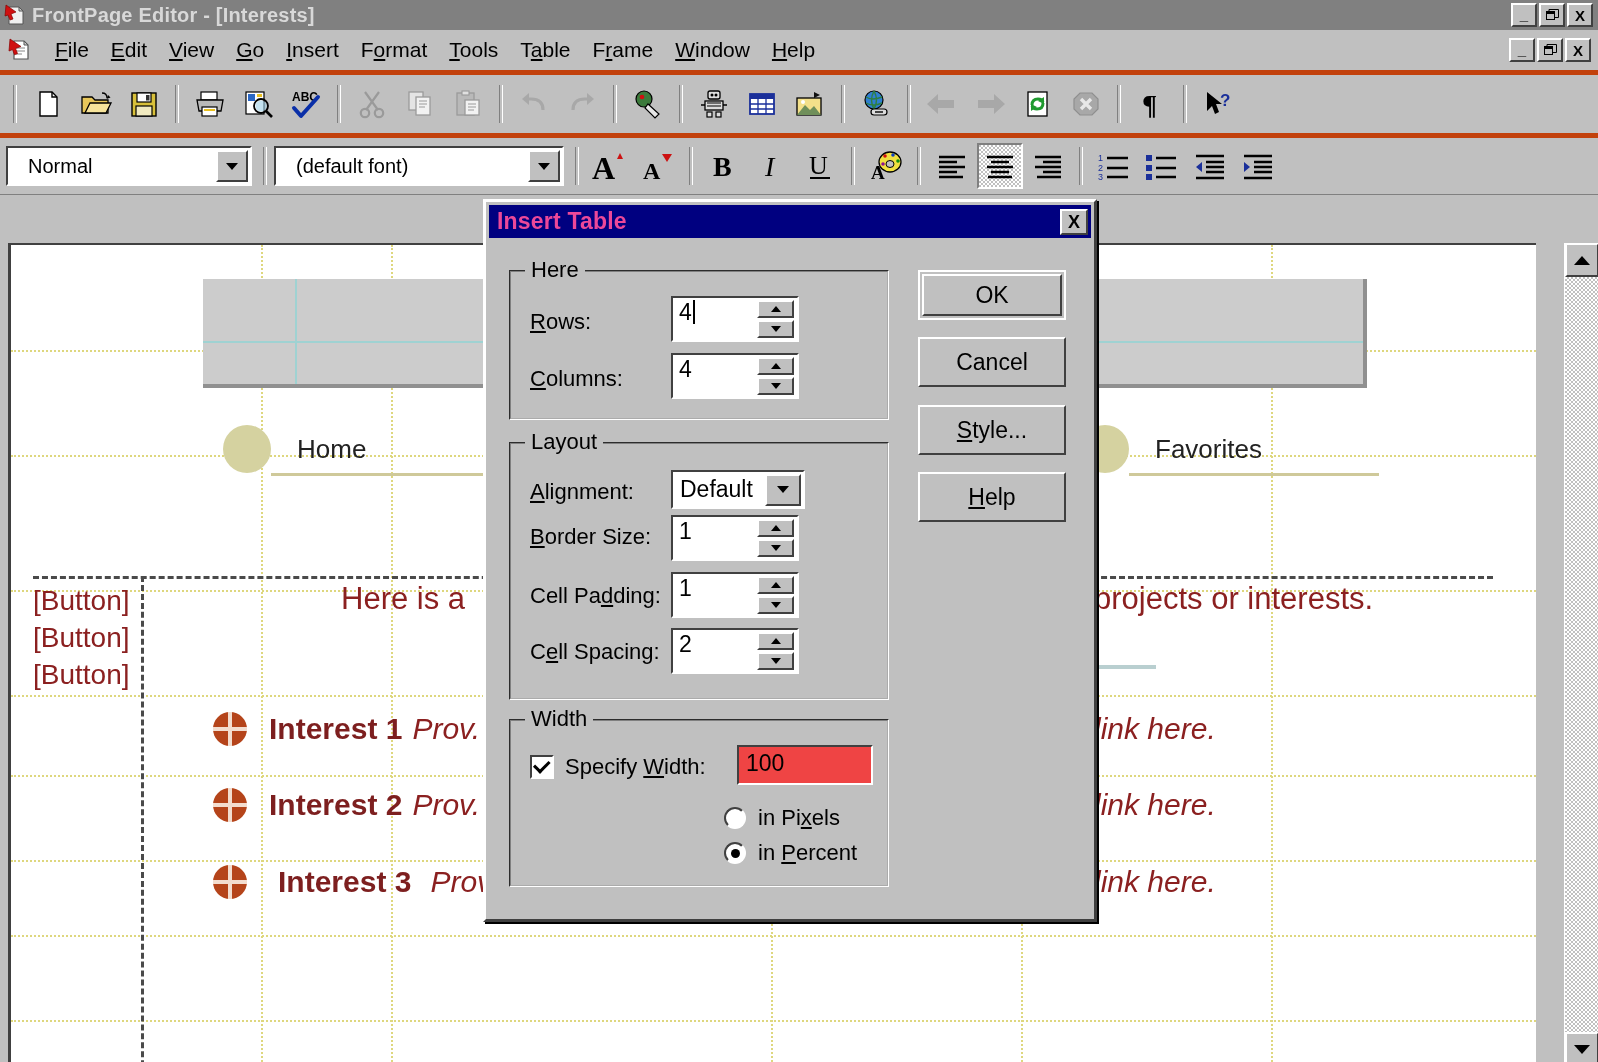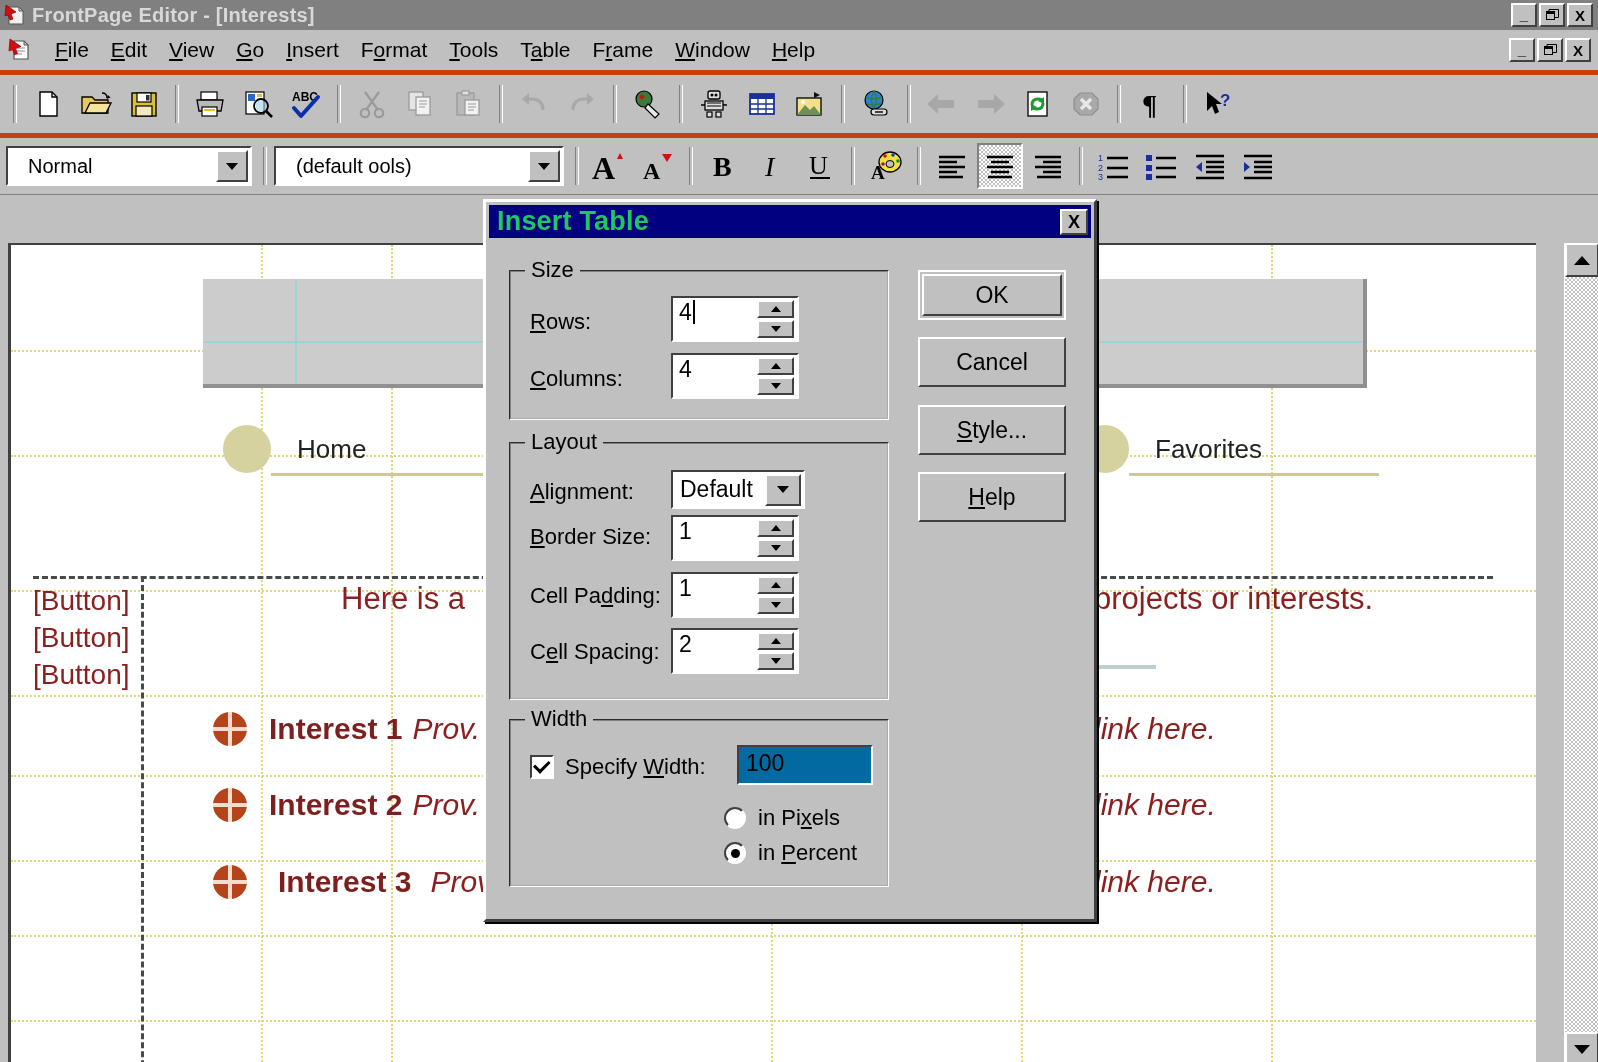--- a/index.html
+++ b/index.html
@@ -155,21 +155,21 @@
     background:#c0c0c0;box-sizing:border-box;
     border-top:3px solid #fff;border-left:3px solid #fff;
     border-right:3px solid #404040;border-bottom:3px solid #404040;
     box-shadow:2px 2px 0 #000;
   }
   .dlg-title{
     position:absolute;left:3px;top:3px;right:3px;height:33px;
     background:#000080;display:flex;align-items:center;
     padding:0 3px 0 8px;box-sizing:border-box;
   }
-  .dlg-title .t{color:#22c55e;font-size:27px;font-weight:bold;letter-spacing:.2px;}
+  .dlg-title .t{color:#ec4899;font-size:23px;font-weight:bold;letter-spacing:.2px;}
   .dlg-x{
     margin-left:auto;width:28px;height:26px;background:#c0c0c0;box-sizing:border-box;
     border-top:2px solid #fff;border-left:2px solid #fff;
     border-right:2px solid #404040;border-bottom:2px solid #404040;
     display:flex;align-items:center;justify-content:center;
     font-size:18px;font-weight:bold;color:#000;line-height:1;
   }
 
   .group{
     position:absolute;box-sizing:border-box;
@@ -208,21 +208,21 @@
   }
   .dlgcombo .cv{flex:1;font-size:23px;padding-left:7px;color:#000;}
   .dlgcombo .cb{
     width:36px;height:32px;margin-right:2px;background:#c0c0c0;box-sizing:border-box;
     border-top:2px solid #fff;border-left:2px solid #fff;
     border-right:2px solid #404040;border-bottom:2px solid #404040;
     display:flex;align-items:center;justify-content:center;flex:0 0 auto;
   }
 
   .textfield{
-    position:absolute;box-sizing:border-box;background:#0369a1;font-size:23px;color:#000;
+    position:absolute;box-sizing:border-box;background:#ef4444;font-size:23px;color:#000;
     border-top:2px solid #404040;border-left:2px solid #404040;
     border-right:2px solid #fff;border-bottom:2px solid #fff;
     padding:3px 16px 0 7px;
   }
 
   .chk{position:absolute;display:flex;align-items:center;}
   .chkbox{
     width:24px;height:24px;background:#fff;box-sizing:border-box;
     border-top:2px solid #404040;border-left:2px solid #404040;
     border-right:2px solid #fff;border-bottom:2px solid #fff;
@@ -517,21 +517,21 @@
     <div class="combo" style="width:246px;">
       <div class="cval">Normal</div>
       <div class="carrow">
           <div class="arrow-dn"></div>
         </div>
     </div>
 
     <div class="tsep"></div>
 
     <div class="combo" style="width:290px;">
-      <div class="cval">(default ools)</div>
+      <div class="cval">(default font)</div>
       <div class="carrow">
           <div class="arrow-dn"></div>
         </div>
     </div>
 
     <div class="tsep"></div>
 
     <div class="tbtn">
       <svg width="40" height="36" viewBox="0 0 40 36">
           <text x="2" y="31" font-family="Liberation Serif" font-size="32" font-weight="bold" fill="#000">A</text>
@@ -710,21 +710,21 @@
   </div>
 
   <div class="dialog">
 
     <div class="dlg-title">
       <div class="t">Insert Table</div>
       <div class="dlg-x">X</div>
     </div>
 
     <div class="group" style="left:23px;top:68px;width:380px;height:150px;">
-      <div class="glabel">Size</div>
+      <div class="glabel">Here</div>
     </div>
     <div class="flabel" style="left:44px;top:107px;"><u>R</u>ows:</div>
     <div class="spin" style="left:185px;top:94px;width:128px;height:46px;">
       <div class="sval"><span>4</span><span class="caret"></span></div>
       <div class="spinbtns">
         <div>
             <div class="arrow-up-s"></div>
           </div>
         <div>
             <div class="arrow-dn-s"></div>

